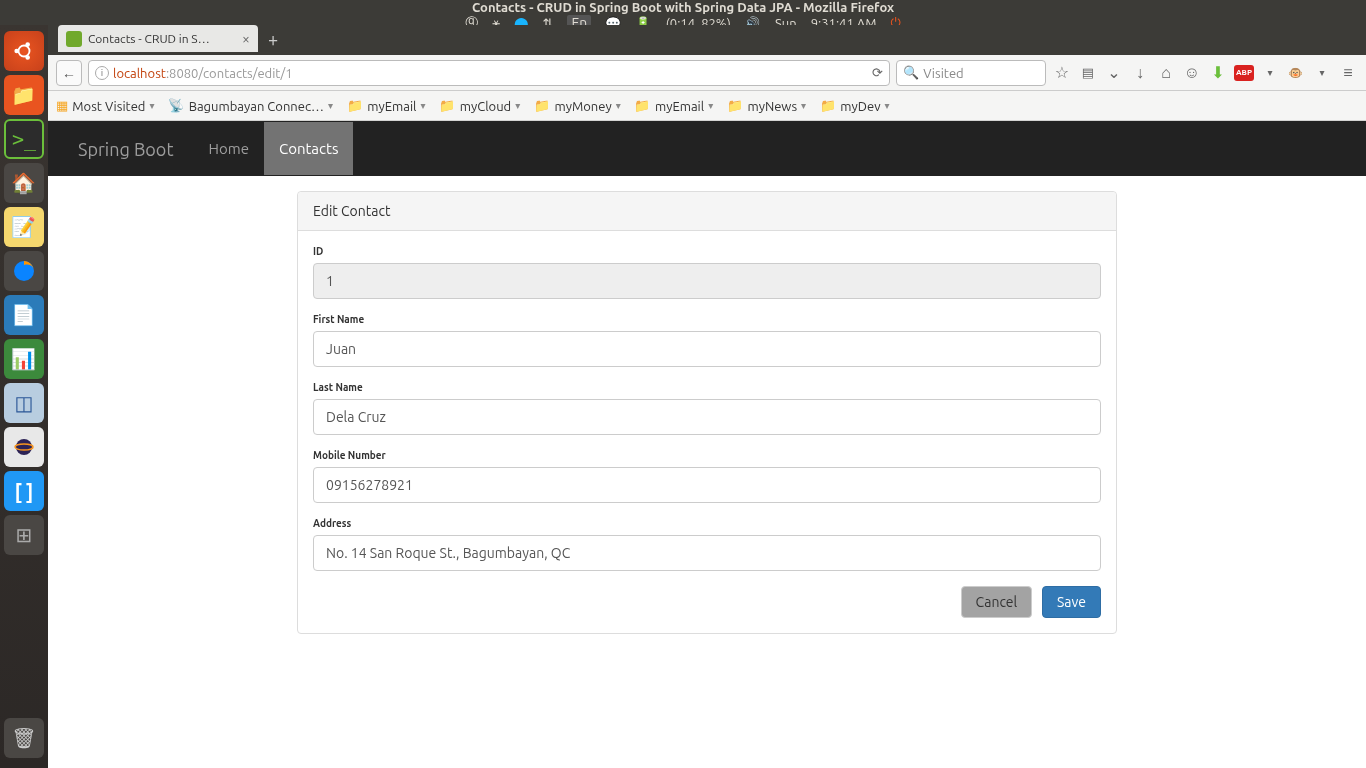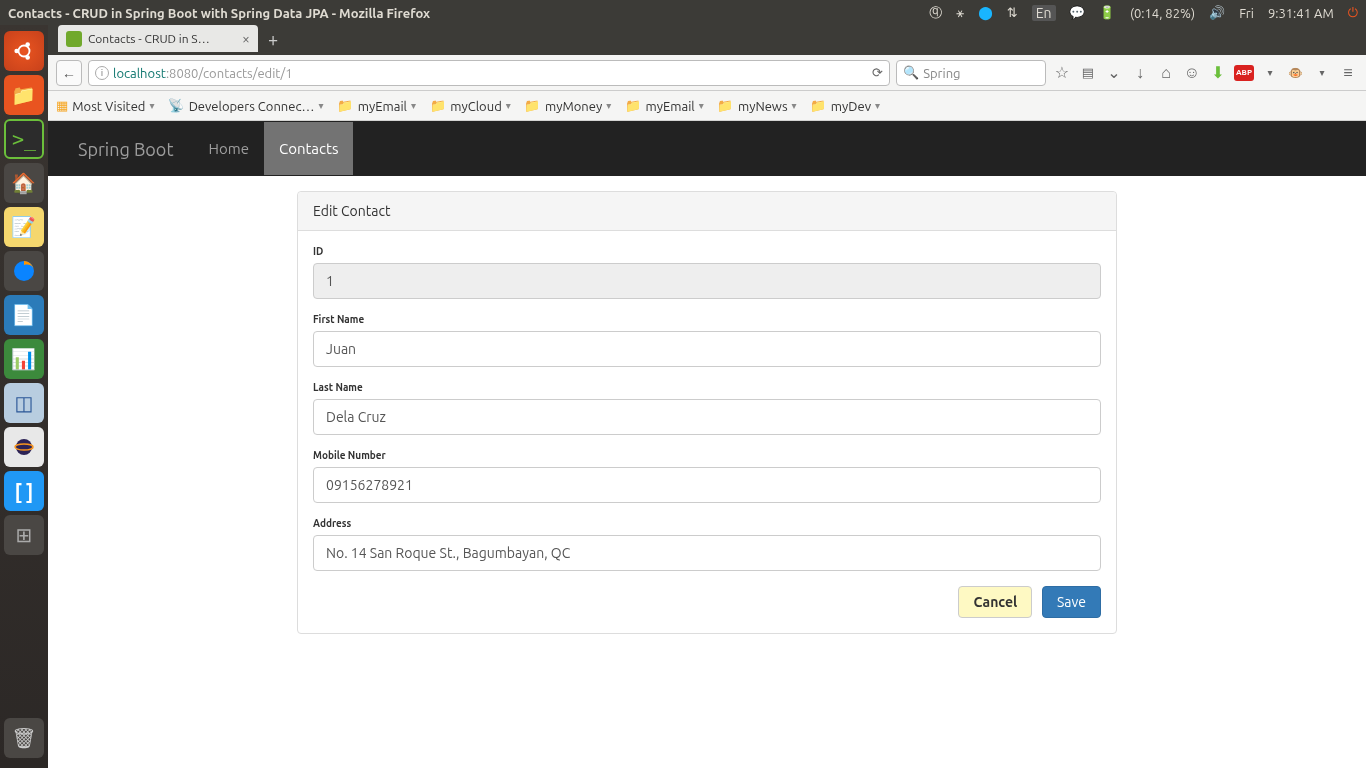--- a/index.html
+++ b/index.html
@@ -1,19 +1,19 @@
 <!DOCTYPE html>
 <html><head>
 <meta charset="utf-8">
 <style>
 * { margin: 0; padding: 0; box-sizing: border-box; font-family: Ubuntu, Arial, sans-serif; }
 body { width: 1366px; height: 768px; overflow: hidden; background: #fff; }
 
 
-.system-bar { height: 25px; background: #3c3b37; color: #dfdbd2; display: flex; align-items: center; padding: 0 8px; font-size: 13px; }
+.system-bar { height: 25px; background: #3c3b37; color: #dfdbd2; display: flex; align-items: center; padding: 0 8px; font-size: 13px; flex-direction: column; }
 .system-bar .title { font-weight: bold; flex: 1; }
 .system-bar .indicators { display: flex; align-items: center; gap: 14px; }
 .system-bar .indicators span { display: inline-flex; align-items: center; }
 .power { color: #e95420; }
 
 
 .launcher { position: absolute; left: 0; top: 25px; width: 48px; height: 743px; background: linear-gradient(to bottom, #3a3531, #2c2826); display: flex; flex-direction: column; align-items: center; padding-top: 6px; gap: 4px; }
 .launcher .licon { width: 40px; height: 40px; border-radius: 6px; display: flex; align-items: center; justify-content: center; font-size: 20px; color: #fff; }
 .licon.ubuntu { background: radial-gradient(circle, #e95420, #c7411b); }
 .licon.files { background: #4a4744; position: relative; }
@@ -37,21 +37,21 @@
 .tab { background: #e8e8e6; height: 27px; min-width: 200px; border-radius: 4px 4px 0 0; display: flex; align-items: center; padding: 0 8px; font-size: 12px; color: #333; gap: 6px; }
 .tab-favicon { width: 16px; height: 16px; background: #71a92c; border-radius: 3px; display: inline-block; }
 .tab-close { margin-left: auto; color: #666; font-size: 14px; }
 .newtab { color: #ccc; font-size: 18px; padding: 0 10px; height: 27px; display: flex; align-items: center; }
 
 
 .navbar { height: 36px; background: #f5f5f4; border-bottom: 1px solid #ccc; display: flex; align-items: center; padding: 0 8px; gap: 6px; }
 .navbtn { width: 26px; height: 26px; border: 1px solid #bbb; border-radius: 4px; background: #fafafa; display: flex; align-items: center; justify-content: center; color: #555; font-size: 14px; }
 .urlbar { flex: 1; height: 26px; border: 1px solid #bbb; border-radius: 4px; background: #fff; display: flex; align-items: center; padding: 0 6px; font-size: 13px; color: #333; }
 .urlbar .info { color: #777; margin-right: 4px; border: 1px solid #aaa; border-radius: 50%; width: 14px; height: 14px; display: inline-flex; align-items: center; justify-content: center; font-size: 10px; }
-.urlbar .host { color: #0f766e; }
+.urlbar .host { color: #c2410c; }
 .urlbar .port-path { color: #999; }
 .urlbar .reload { margin-left: auto; color: #666; }
 .searchbar { width: 150px; height: 26px; border: 1px solid #bbb; border-radius: 4px; background: #fff; display: flex; align-items: center; padding: 0 6px; font-size: 13px; color: #888; gap: 4px; }
 .toolbtn { width: 20px; height: 20px; color: #666; display: flex; align-items: center; justify-content: center; font-size: 16px; }
 .abp { background: #d9221f; color: #fff; font-size: 8px; font-weight: bold; border-radius: 3px; width: 20px; height: 16px; display: flex; align-items: center; justify-content: center; }
 
 
 .bookmarks { height: 30px; background: #f5f5f4; border-bottom: 1px solid #d4d4d2; display: flex; align-items: center; padding: 0 8px; gap: 14px; font-size: 13px; color: #333; }
 .bm { display: flex; align-items: center; gap: 4px; }
 .bm .folder { color: #f6a623; }
@@ -68,39 +68,39 @@
 .container { max-width: 820px; margin: 15px auto 13px auto; }
 .panel { border: 1px solid #ddd; border-radius: 4px; background: #fff; }
 .panel-heading { padding: 11px 15px; border-bottom: 1px solid #ddd; background: #f5f5f5; border-radius: 4px 4px 0 0; font-size: 14px; color: #333; }
 .panel-body { padding: 15px; }
 .form-group { margin-bottom: 15px; }
 .form-group label { display: block; font-weight: bold; font-size: 10px; color: #333; margin-bottom: 6px; }
 .form-control { width: 100%; height: 36px; border: 1px solid #ccc; border-radius: 4px; padding: 6px 12px; font-size: 14px; color: #555; background: #fff; }
 .form-control[readonly] { background: #eee; }
 .btn-row { text-align: right; margin-top: 10px; }
 .btn { display: inline-block; padding: 7px 14px; font-size: 14px; border-radius: 4px; border: 1px solid transparent; cursor: pointer; }
-.btn-default { background: #fef9c3; border-color: #ccc; color: #333; margin-right: 6px; font-weight: bold; }
+.btn-default { background: #a3a3a3; border-color: #ccc; color: #333; margin-right: 6px; }
 .btn-primary { background: #337ab7; border-color: #2e6da4; color: #fff; }
 </style>
 </head>
 <body>
 
 <div class="system-bar">
   <span class="title">Contacts - CRUD in Spring Boot with Spring Data JPA - Mozilla Firefox</span>
   <div class="indicators">
     <span>ⓠ</span>
     <span>⚹</span>
     <span style="color:#19b5fe">⬤</span>
     <span>⇅</span>
     <span style="background:#555;padding:0 4px;border-radius:2px;font-size:14px">En</span>
     <span>💬</span>
     <span>🔋</span>
     <span>(0:14, 82%)</span>
     <span>🔊</span>
-    <span>Fri</span>
+    <span>Sun</span>
     <span>9:31:41 AM</span>
     <span class="power">⏻</span>
   </div>
 </div>
 
 <div class="launcher">
   <div class="licon ubuntu">
       <svg width="22" height="22" viewBox="0 0 24 24">
         <circle cx="12" cy="12" r="6" fill="none" stroke="#fff" stroke-width="2"></circle>
         <circle cx="4" cy="12" r="2.5" fill="#fff"></circle>
@@ -148,21 +148,21 @@
   <div class="navbar">
     <div class="navbtn">←</div>
     <div class="urlbar">
       <span class="info">i</span>
       <span class="host">localhost</span>
         <span class="port-path">:8080/contacts/edit/1</span>
       <span class="reload">⟳</span>
     </div>
     <div class="searchbar">
       <span>🔍</span>
-      <span>Spring</span>
+      <span>Visited</span>
     </div>
     <div class="toolbtn">☆</div>
     <div class="toolbtn" style="font-size:13px">▤</div>
     <div class="toolbtn">⌄</div>
     <div class="toolbtn">↓</div>
     <div class="toolbtn">⌂</div>
     <div class="toolbtn">☺</div>
     <div class="toolbtn" style="color:#6bbf3b">⬇</div>
     <div class="abp">ABP</div>
     <div class="toolbtn" style="font-size:10px">▾</div>
@@ -172,21 +172,21 @@
   </div>
 
   <div class="bookmarks">
     <div class="bm">
         <span class="folder">▦</span>
         <span>Most Visited</span>
         <span class="chev">▾</span>
       </div>
     <div class="bm">
         <span class="rss">📡</span>
-        <span>Developers Connec…</span>
+        <span>Bagumbayan Connec…</span>
         <span class="chev">▾</span>
       </div>
     <div class="bm">
         <span class="folder">📁</span>
         <span>myEmail</span>
         <span class="chev">▾</span>
       </div>
     <div class="bm">
         <span class="folder">📁</span>
         <span>myCloud</span>

